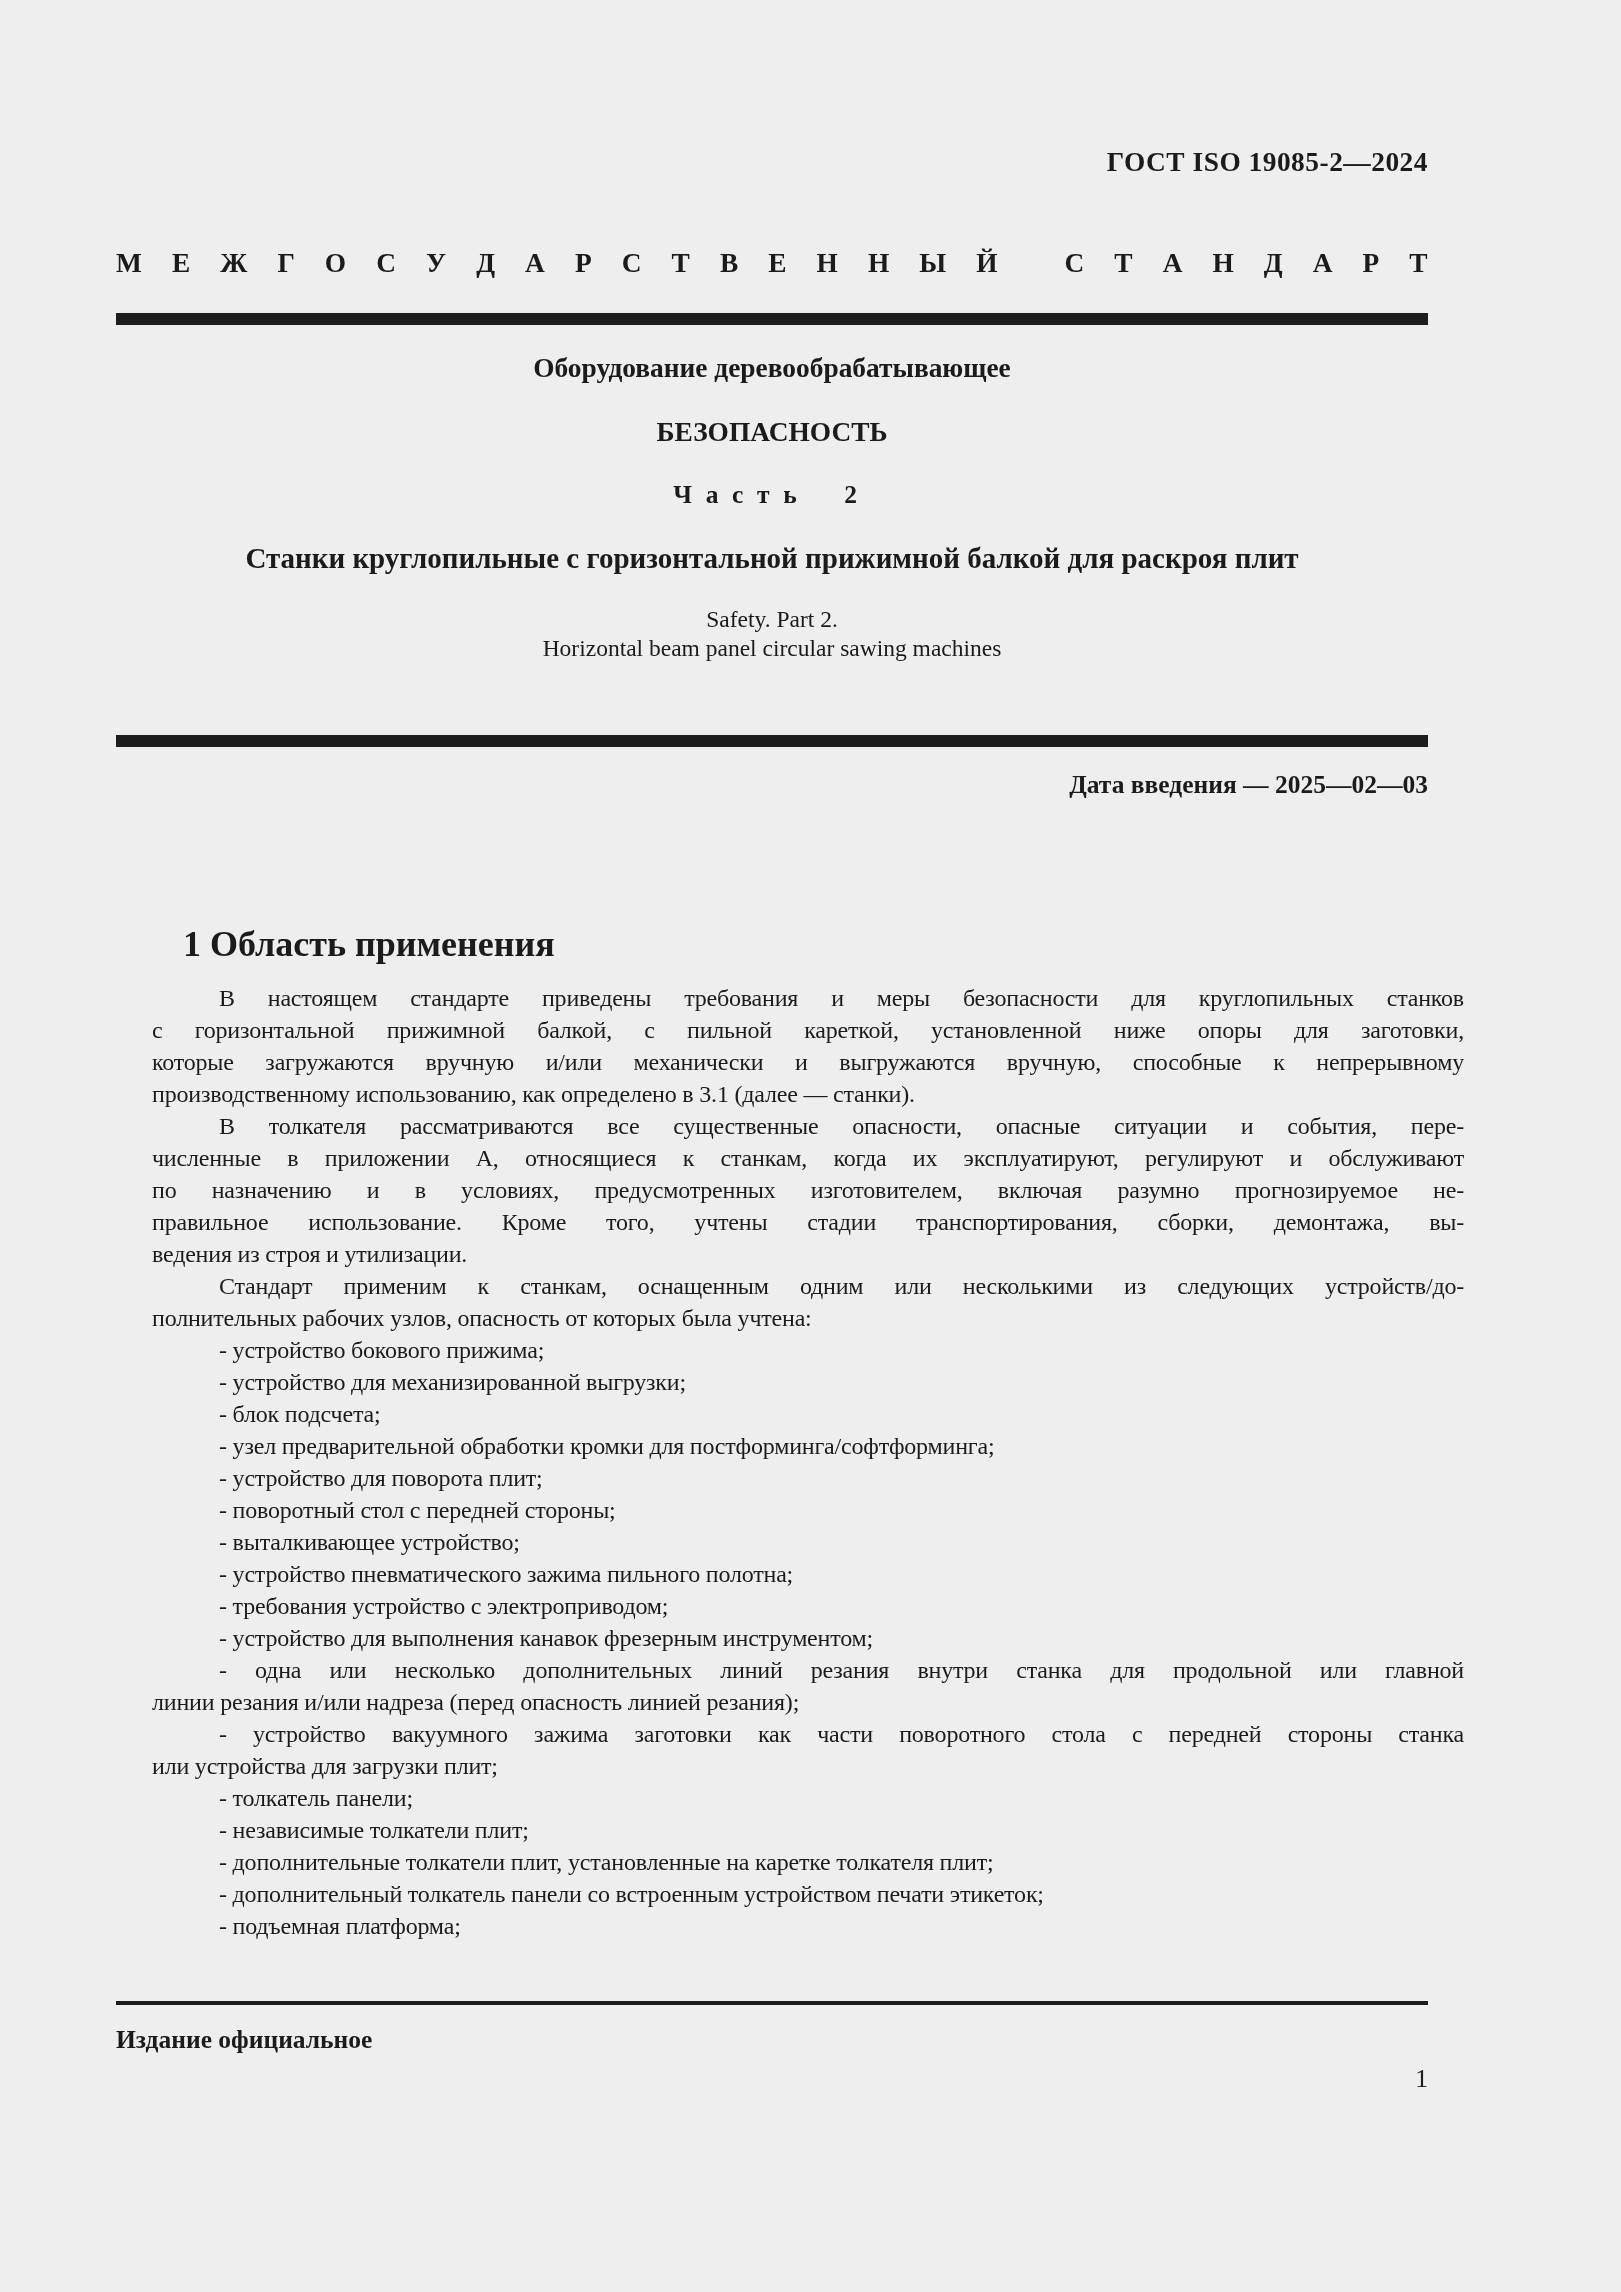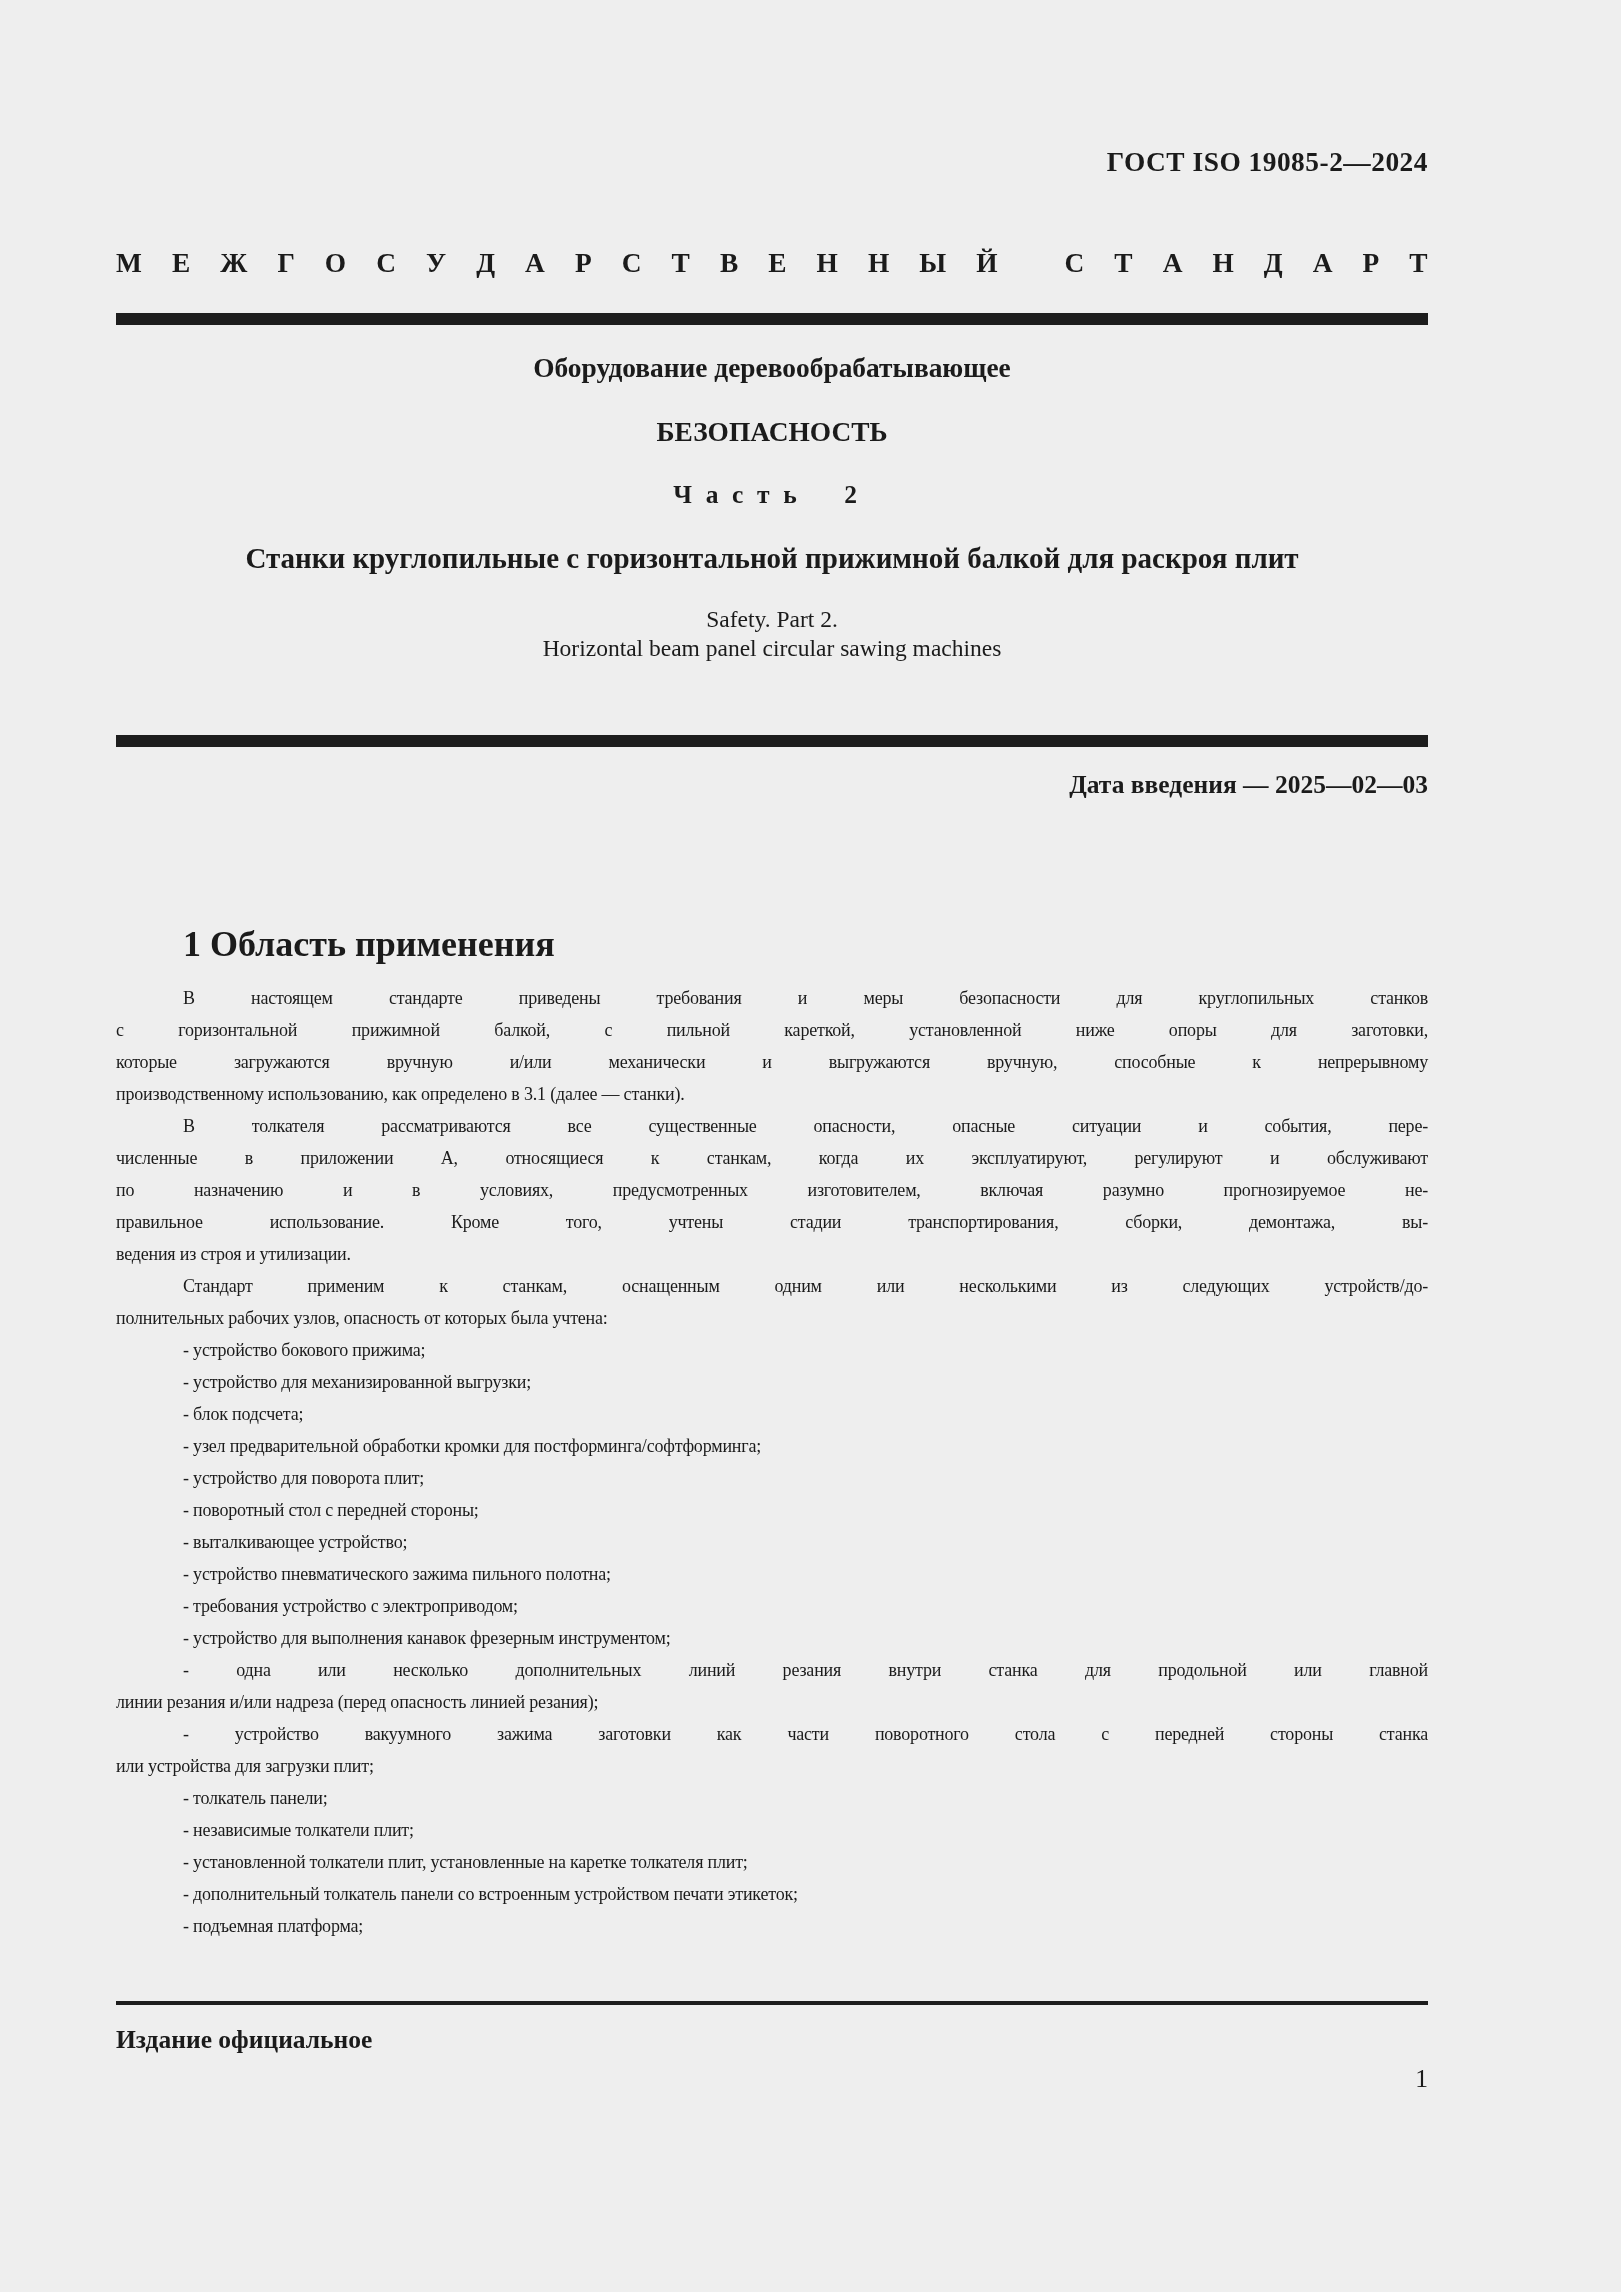--- a/index.html
+++ b/index.html
@@ -49,23 +49,24 @@
     font-size: 25.5px;
   }
   .section-heading {
     top: 923px;
     padding-left: 67px;
     font-weight: bold;
     font-size: 36px;
   }
   .section-body {
     top: 982px;
-    font-size: 18px;
+    font-size: 24px;
     line-height: 32px;
     letter-spacing: -0.2px;
+    margin-left: 36px;
   }
   .section-body .line {
     text-align: justify;
     text-align-last: justify;
     white-space: normal;
   }
   .section-body .line.first { text-indent: 67px; }
   .section-body .line.last  { text-align-last: left; }
 
   .edition-note { top: 2025px; font-weight: bold; font-size: 25.5px; }
@@ -122,21 +123,21 @@
       <div class="line first last">- выталкивающее устройство;</div>
       <div class="line first last">- устройство пневматического зажима пильного полотна;</div>
       <div class="line first last">- требования устройство с электроприводом;</div>
       <div class="line first last">- устройство для выполнения канавок фрезерным инструментом;</div>
       <div class="line first">- одна или несколько дополнительных линий резания внутри станка для продольной или главной</div>
       <div class="line last">линии резания и/или надреза (перед опасность линией резания);</div>
       <div class="line first">- устройство вакуумного зажима заготовки как части поворотного стола с передней стороны станка</div>
       <div class="line last">или устройства для загрузки плит;</div>
       <div class="line first last">- толкатель панели;</div>
       <div class="line first last">- независимые толкатели плит;</div>
-      <div class="line first last">- установленной толкатели плит, установленные на каретке толкателя плит;</div>
+      <div class="line first last">- дополнительные толкатели плит, установленные на каретке толкателя плит;</div>
       <div class="line first last">- дополнительный толкатель панели со встроенным устройством печати этикеток;</div>
       <div class="line first last">- подъемная платформа;</div>
     </div>
 
   <div class="abs rule-thin bar-foot"></div>
 
   <div class="abs edition-note">Издание официальное</div>
 
   <div class="abs page-number">1</div>
 

